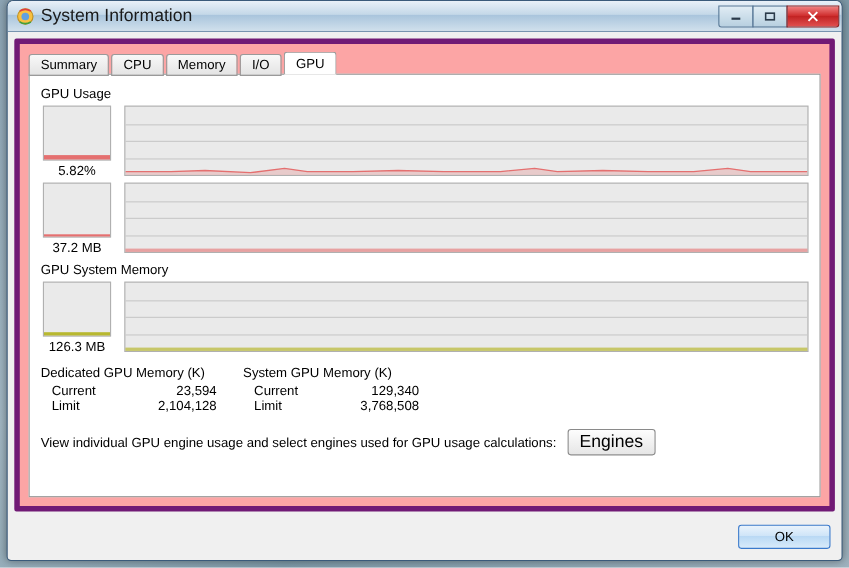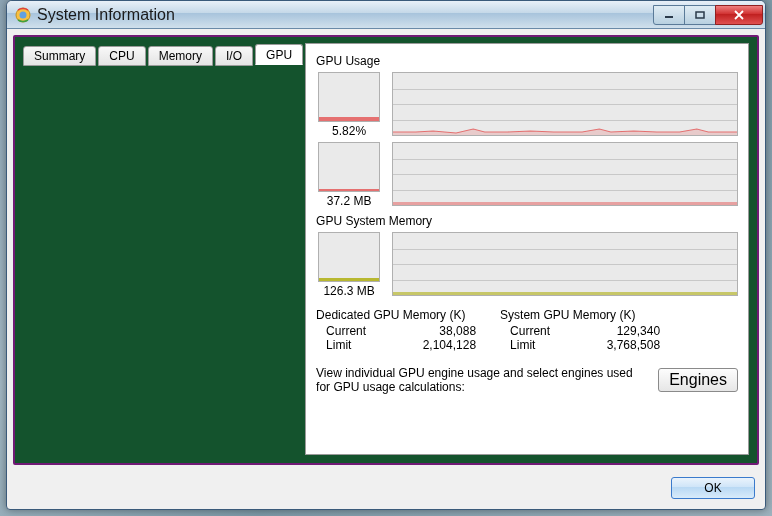--- a/index.html
+++ b/index.html
@@ -57,26 +57,27 @@
 .win-max { background: linear-gradient(to bottom,#e0ecf4,#b8d0e0); }
 .win-close {
   width: 48px;
   background: linear-gradient(to bottom,#f08080,#d03030 45%,#c02020 46%,#e05050);
   color: #fff;
   border-color: #902020;
   border-radius: 0 0 3px 0;
 }
 .client {
   flex: 1;
-  background: #14532d;
+  background: #fca5a5;
   margin: 6px;
-  border: 2px solid #701a75;
+  border: 5px solid #701a75;
   border-radius: 2px;
   padding: 6px 8px 8px 8px;
   display: flex;
+  flex-direction: column;
   position: relative;
 }
 .tabs {
   display: flex;
   align-items: flex-end;
   height: 22px;
   margin-bottom: -1px;
 }
 .tab {
   border: 1px solid #9a9a9a;
@@ -271,21 +272,21 @@
           <div class="grid-line" style="top:75%"></div>
           <div class="spark" style="height:3px;background:#b8b830;opacity:0.7;"></div>
         </div>
       </div>
 
       <div class="stats-row">
         <div class="stats-group">
           <div class="stats-title">Dedicated GPU Memory (K)</div>
           <div class="stats-line">
             <div class="stats-k">Current</div>
-            <div class="stats-v">38,088</div>
+            <div class="stats-v">23,594</div>
           </div>
           <div class="stats-line">
             <div class="stats-k">Limit</div>
             <div class="stats-v">2,104,128</div>
           </div>
         </div>
         <div class="stats-group">
           <div class="stats-title">System GPU Memory (K)</div>
           <div class="stats-line">
             <div class="stats-k">Current</div>

